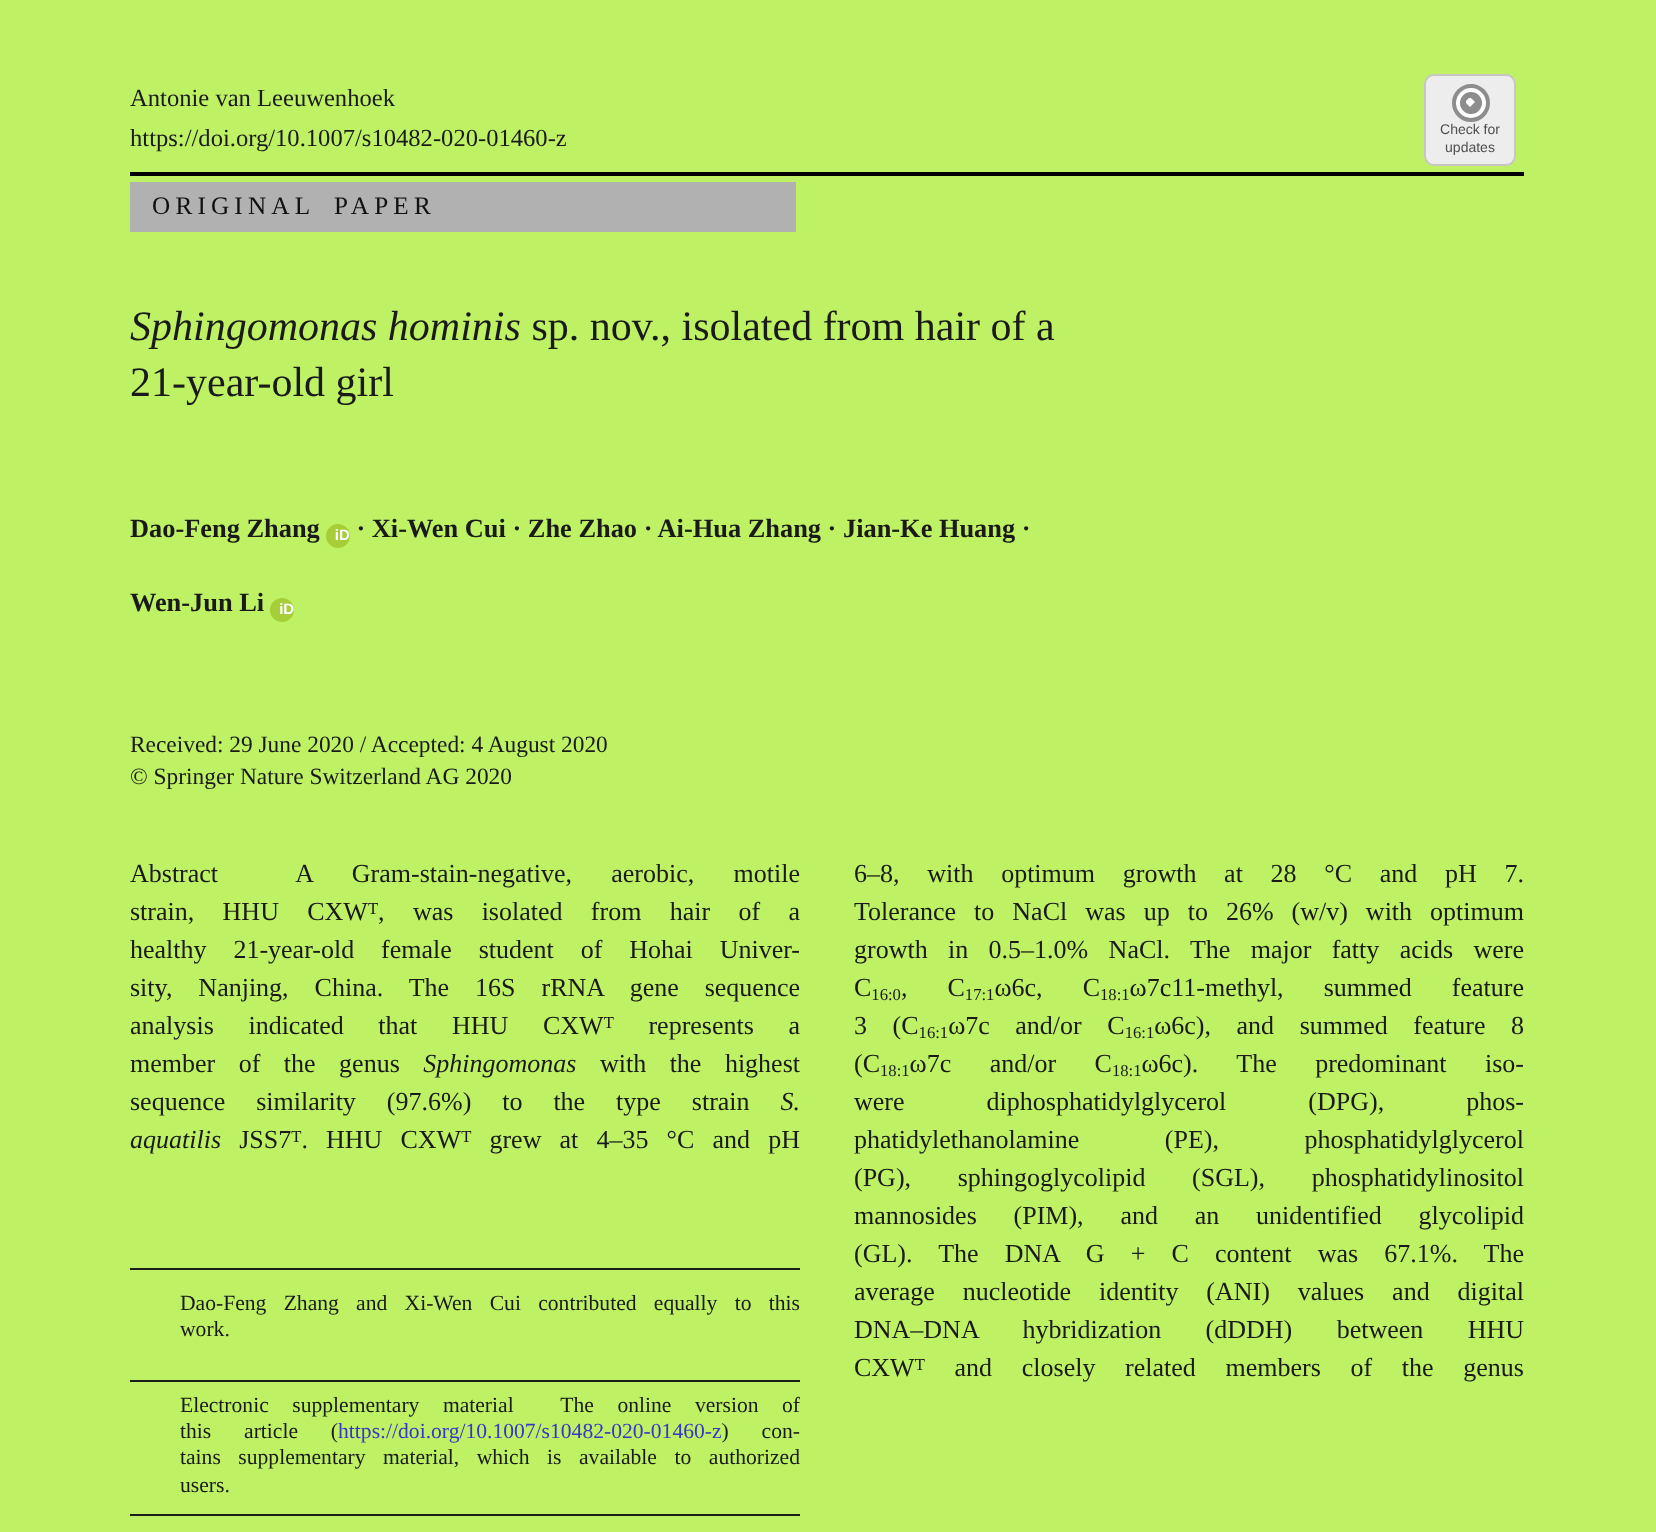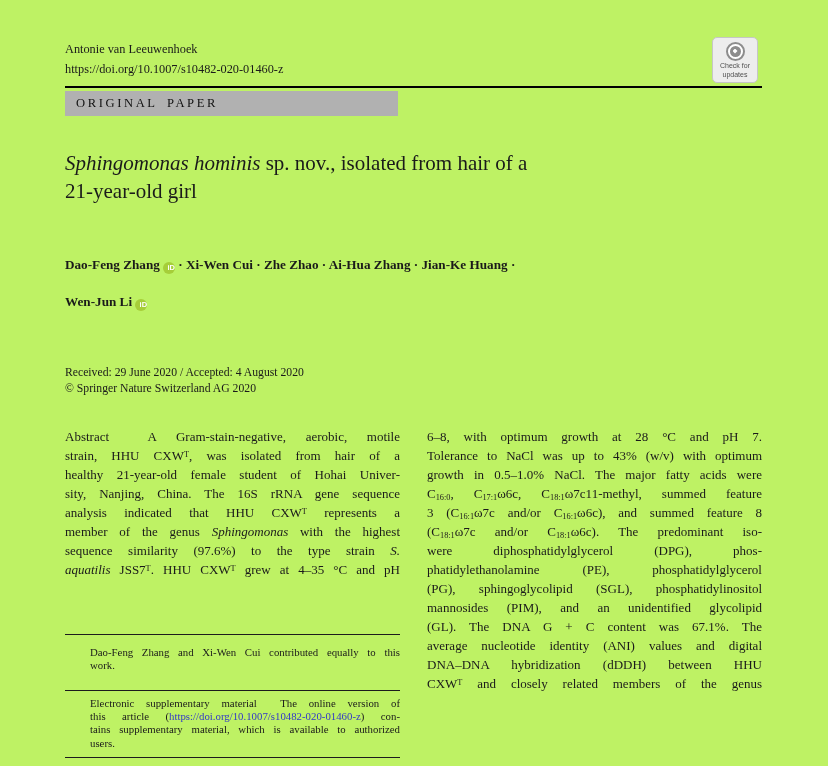--- a/index.html
+++ b/index.html
@@ -100,21 +100,21 @@
       <div class="tline">healthy 21-year-old female student of Hohai Univer-</div>
       <div class="tline">sity, Nanjing, China. The 16S rRNA gene sequence</div>
       <div class="tline">analysis indicated that HHU CXW<sup>T</sup> represents a</div>
       <div class="tline">member of the genus <i>Sphingomonas</i> with the highest</div>
       <div class="tline">sequence similarity (97.6%) to the type strain <i>S.</i></div>
       <div class="tline"><i>aquatilis</i> JSS7<sup>T</sup>. HHU CXW<sup>T</sup> grew at 4–35 °C and pH</div>
     </div>
 
   <div class="abs abstract-col" style="left:427px;top:427px;">
       <div class="tline">6–8, with optimum growth at 28 °C and pH 7.</div>
-      <div class="tline">Tolerance to NaCl was up to 43% (w/v) with optimum</div>
+      <div class="tline">Tolerance to NaCl was up to 26% (w/v) with optimum</div>
       <div class="tline">growth in 0.5–1.0% NaCl. The major fatty acids were</div>
       <div class="tline">C<sub>16:0</sub>, C<sub>17:1</sub>ω6c, C<sub>18:1</sub>ω7c11-methyl, summed feature</div>
       <div class="tline">3 (C<sub>16:1</sub>ω7c and/or C<sub>16:1</sub>ω6c), and summed feature 8</div>
       <div class="tline">(C<sub>18:1</sub>ω7c and/or C<sub>18:1</sub>ω6c). The predominant iso-</div>
       <div class="tline">were diphosphatidylglycerol (DPG), phos-</div>
       <div class="tline">phatidylethanolamine (PE), phosphatidylglycerol</div>
       <div class="tline">(PG), sphingoglycolipid (SGL), phosphatidylinositol</div>
       <div class="tline">mannosides (PIM), and an unidentified glycolipid</div>
       <div class="tline">(GL). The DNA G + C content was 67.1%. The</div>
       <div class="tline">average nucleotide identity (ANI) values and digital</div>

